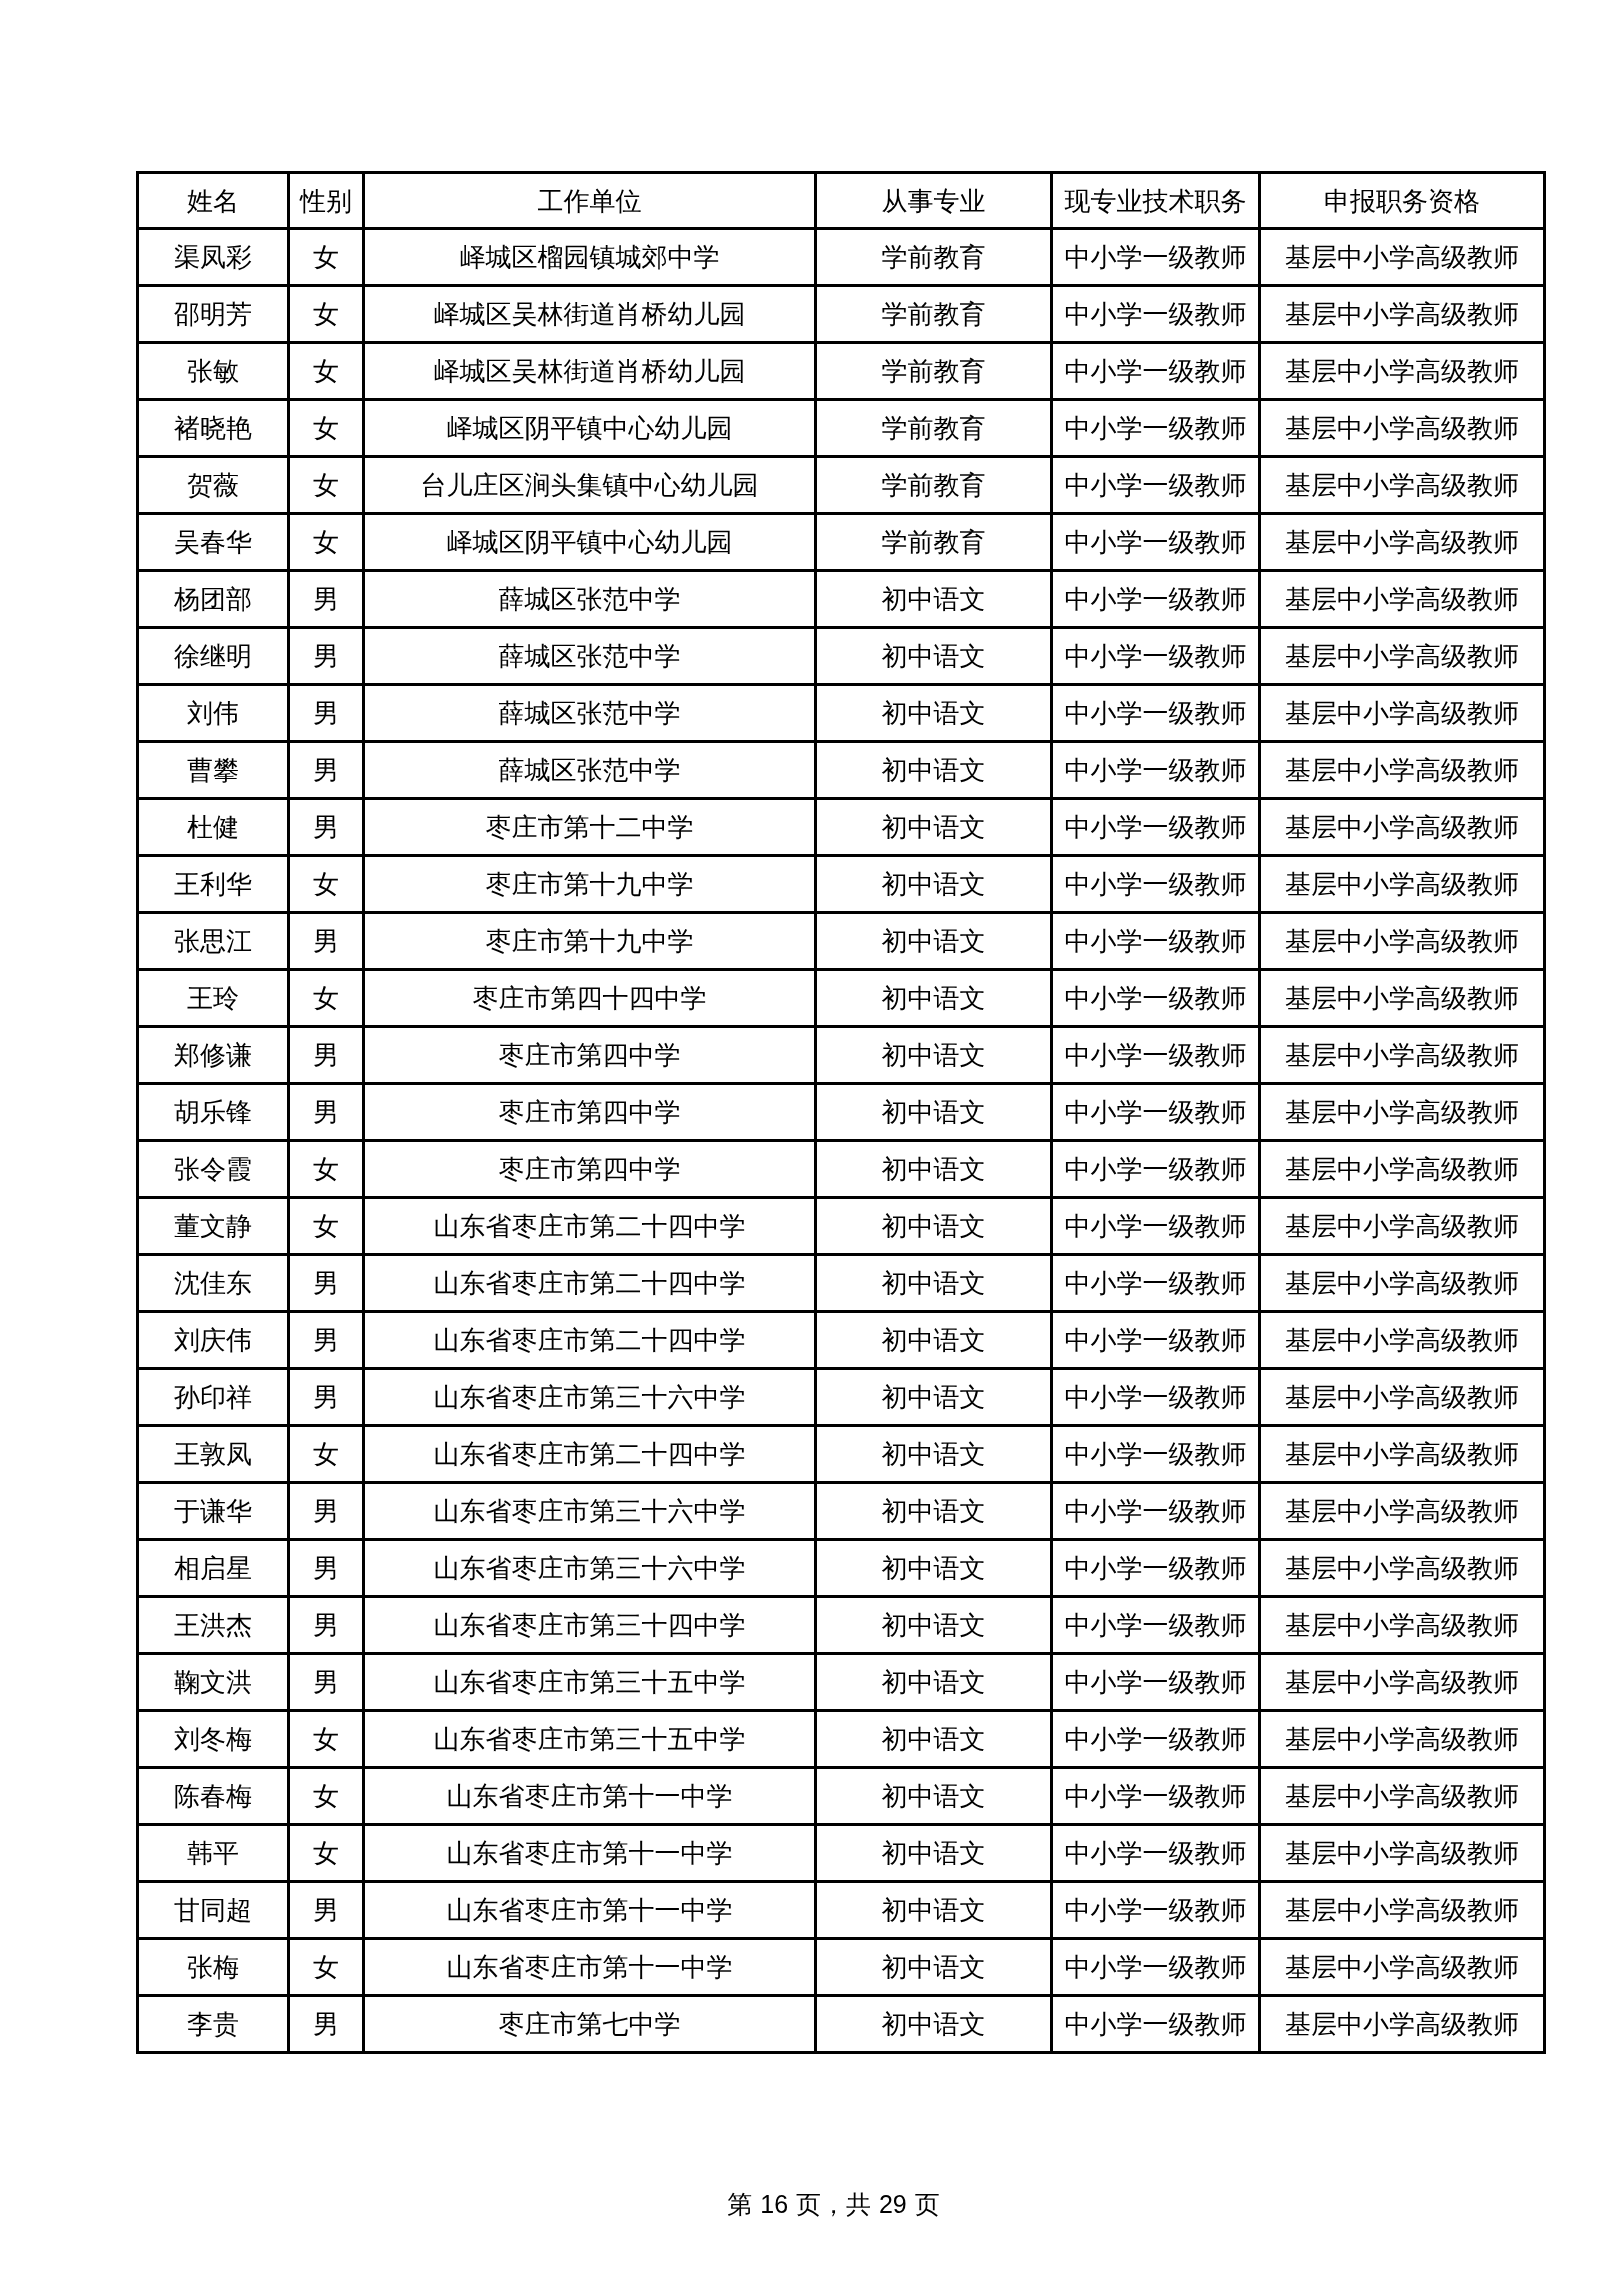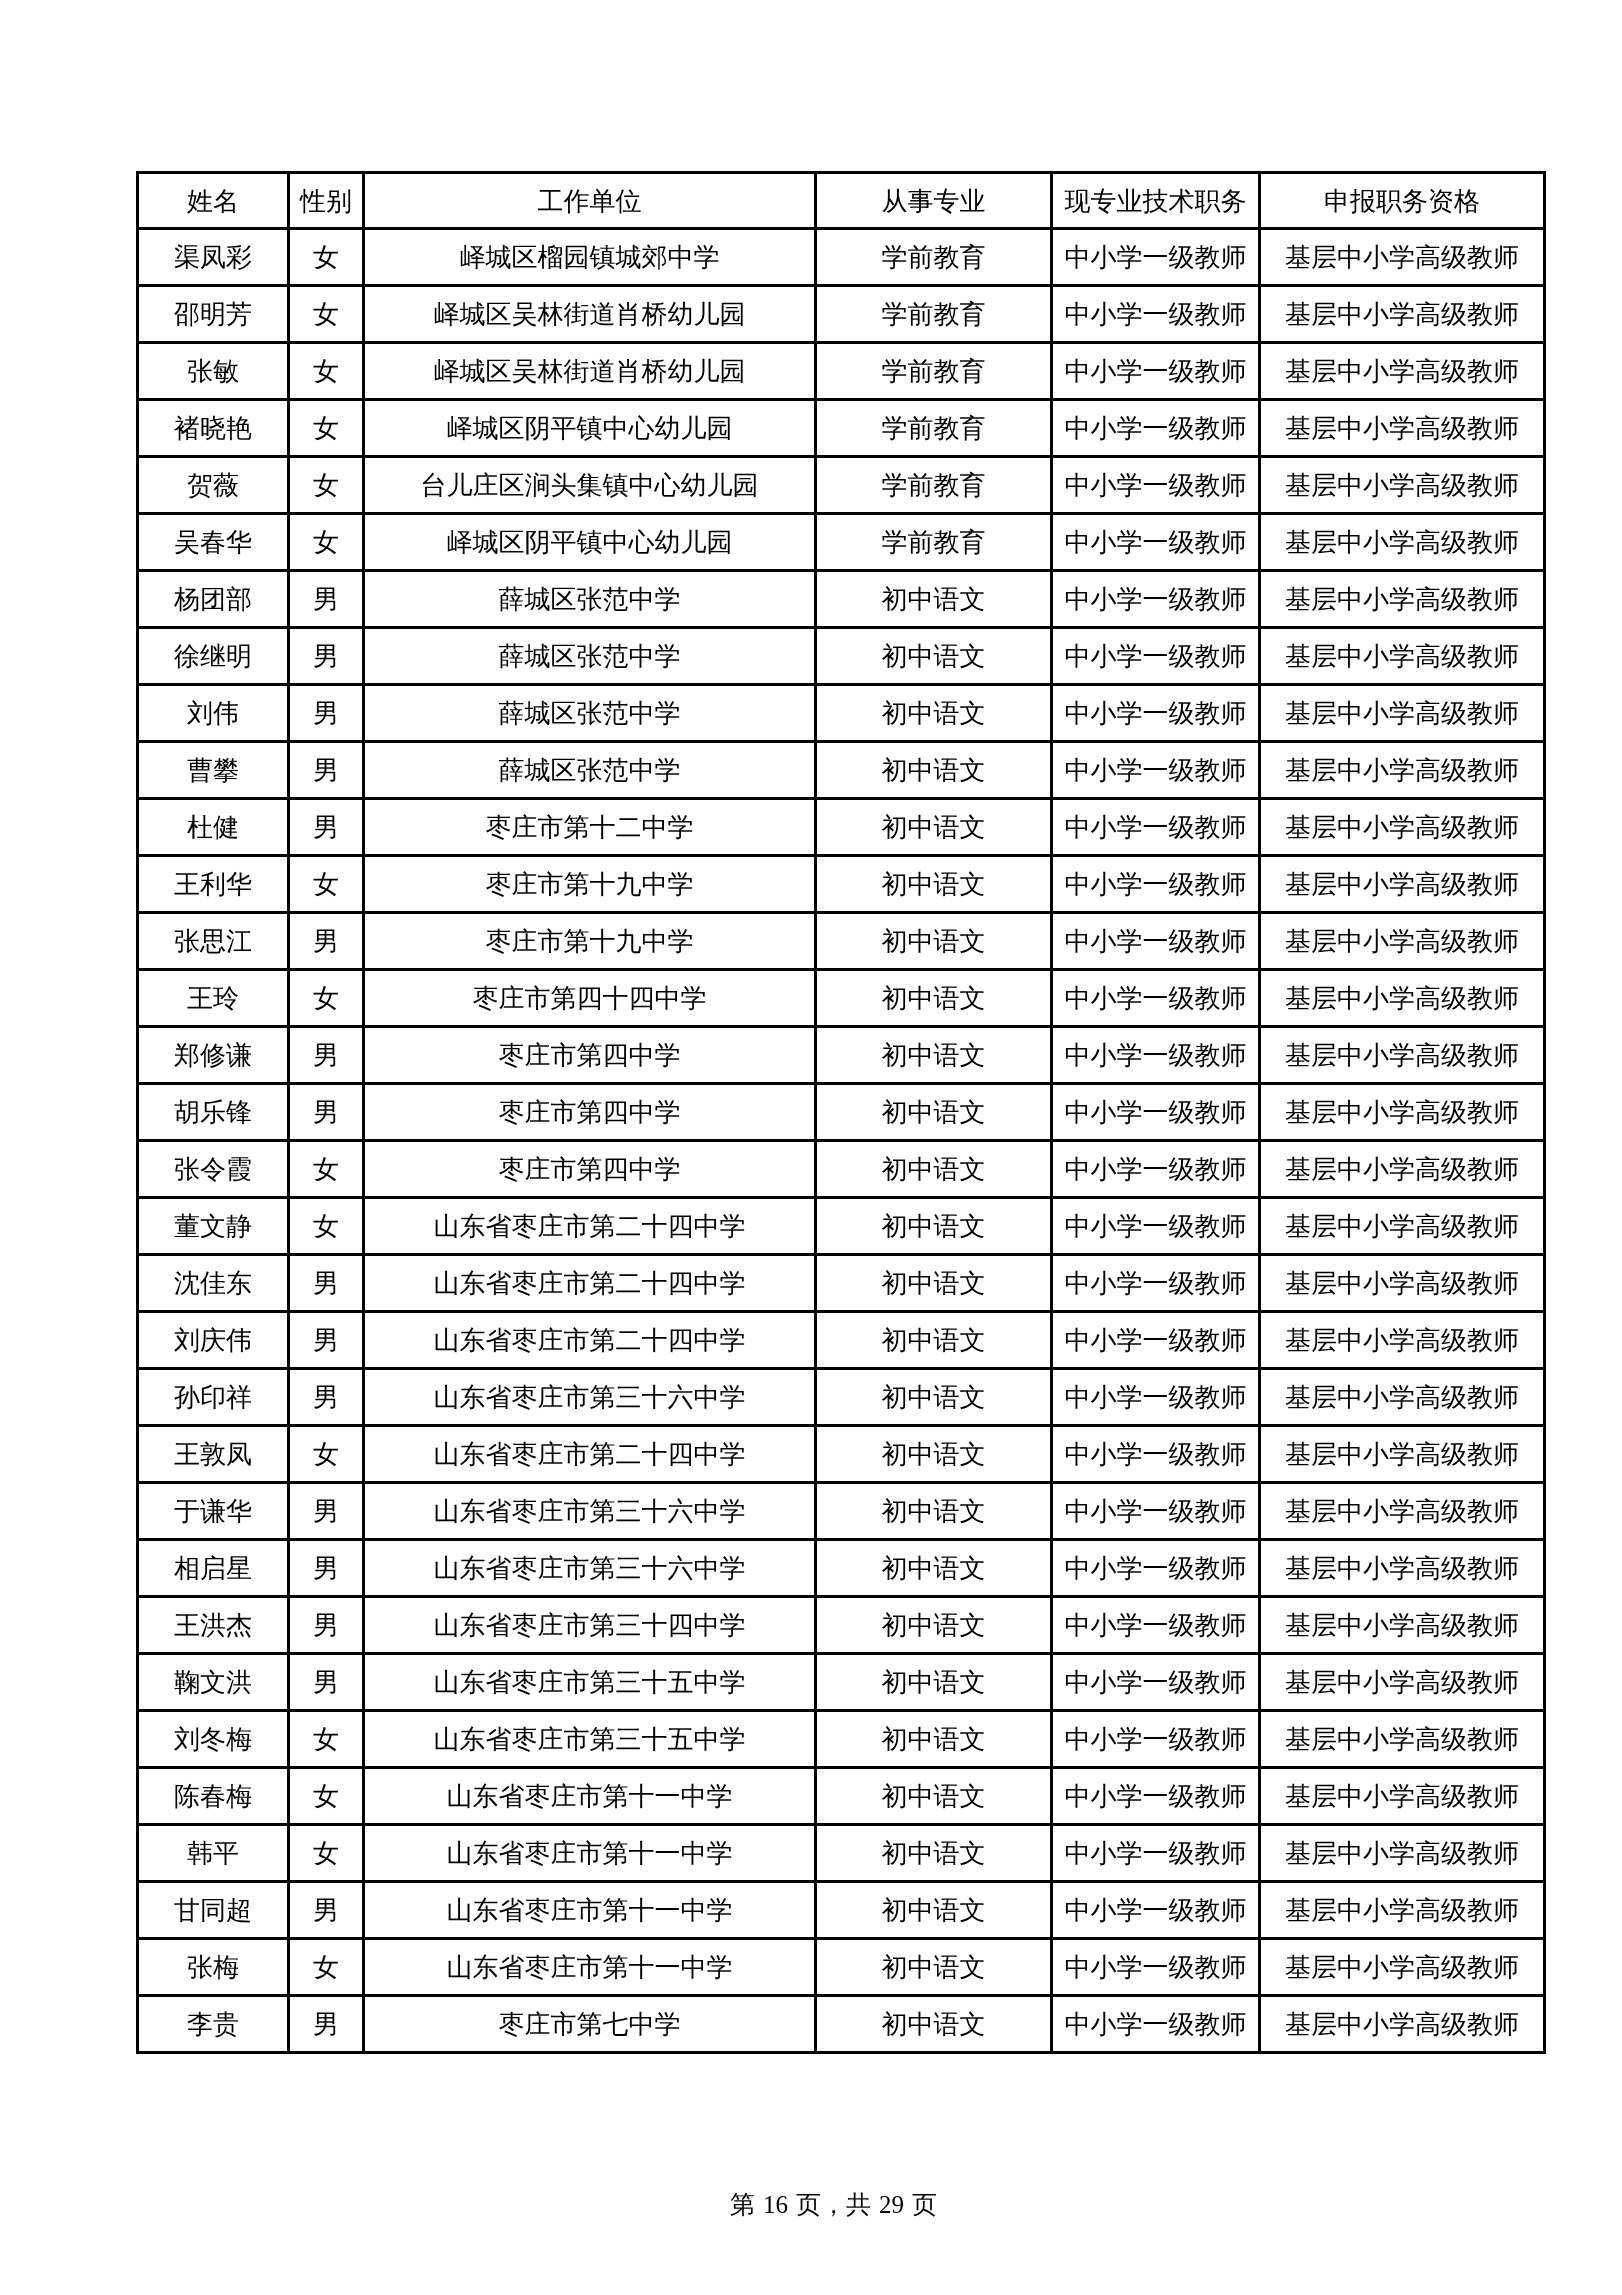--- a/index.html
+++ b/index.html
@@ -56,21 +56,21 @@
     position: absolute;
     left: 0;
     width: 1623px;
     top: 2192px;
     text-align: center;
     font-family: "DejaVu Serif", "Liberation Serif", serif;
     font-size: 25px;
     line-height: 1;
   }
   .footer .num {
-    font-family: Liberation Serif, serif;
+    font-family: Liberation Sans, sans-serif;
   }
 </style>
 </head>
 <body>
 
 <div class="page">
   <table class="roster">
     <colgroup>
       <col class="col-name">
       <col class="col-gender">

